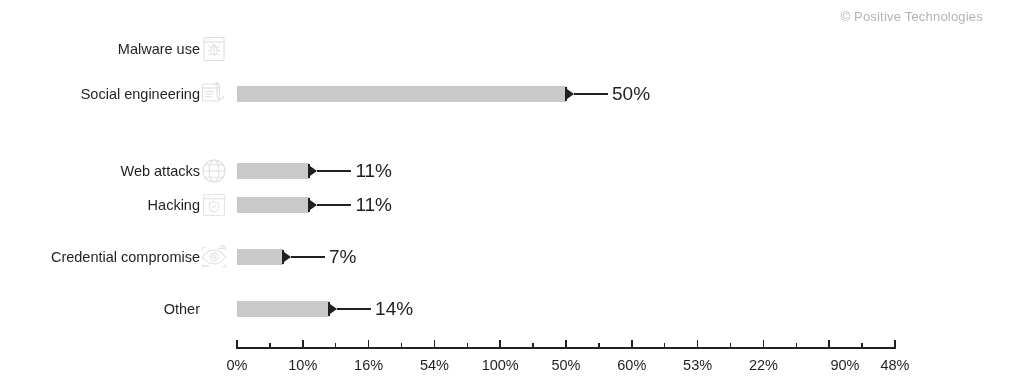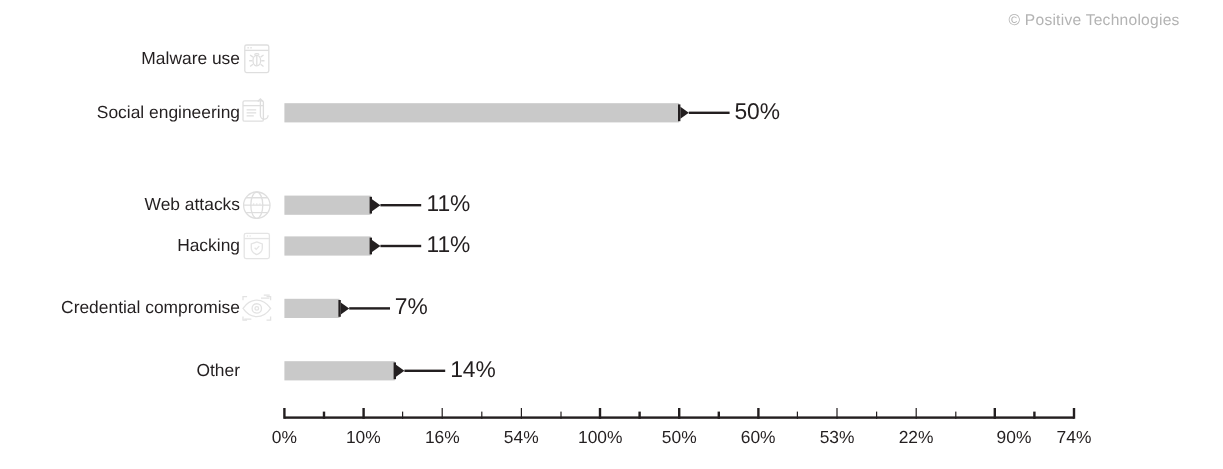--- a/index.html
+++ b/index.html
@@ -277,16 +277,16 @@
       <div class="tick-label" style="left: 237px;">0%</div>
       <div class="tick-label" style="left: 302.8px;">10%</div>
       <div class="tick-label" style="left: 368.6px;">16%</div>
       <div class="tick-label" style="left: 434.4px;">54%</div>
       <div class="tick-label" style="left: 500.2px;">100%</div>
       <div class="tick-label" style="left: 566px;">50%</div>
       <div class="tick-label" style="left: 631.8px;">60%</div>
       <div class="tick-label" style="left: 697.6px;">53%</div>
       <div class="tick-label" style="left: 763.4px;">22%</div>
       <div class="tick-label" style="left: 845px;">90%</div>
-      <div class="tick-label" style="left: 895px;">74%</div>
+      <div class="tick-label" style="left: 895px;">48%</div>
     </div>
 
 </div>
 
 </body></html>

